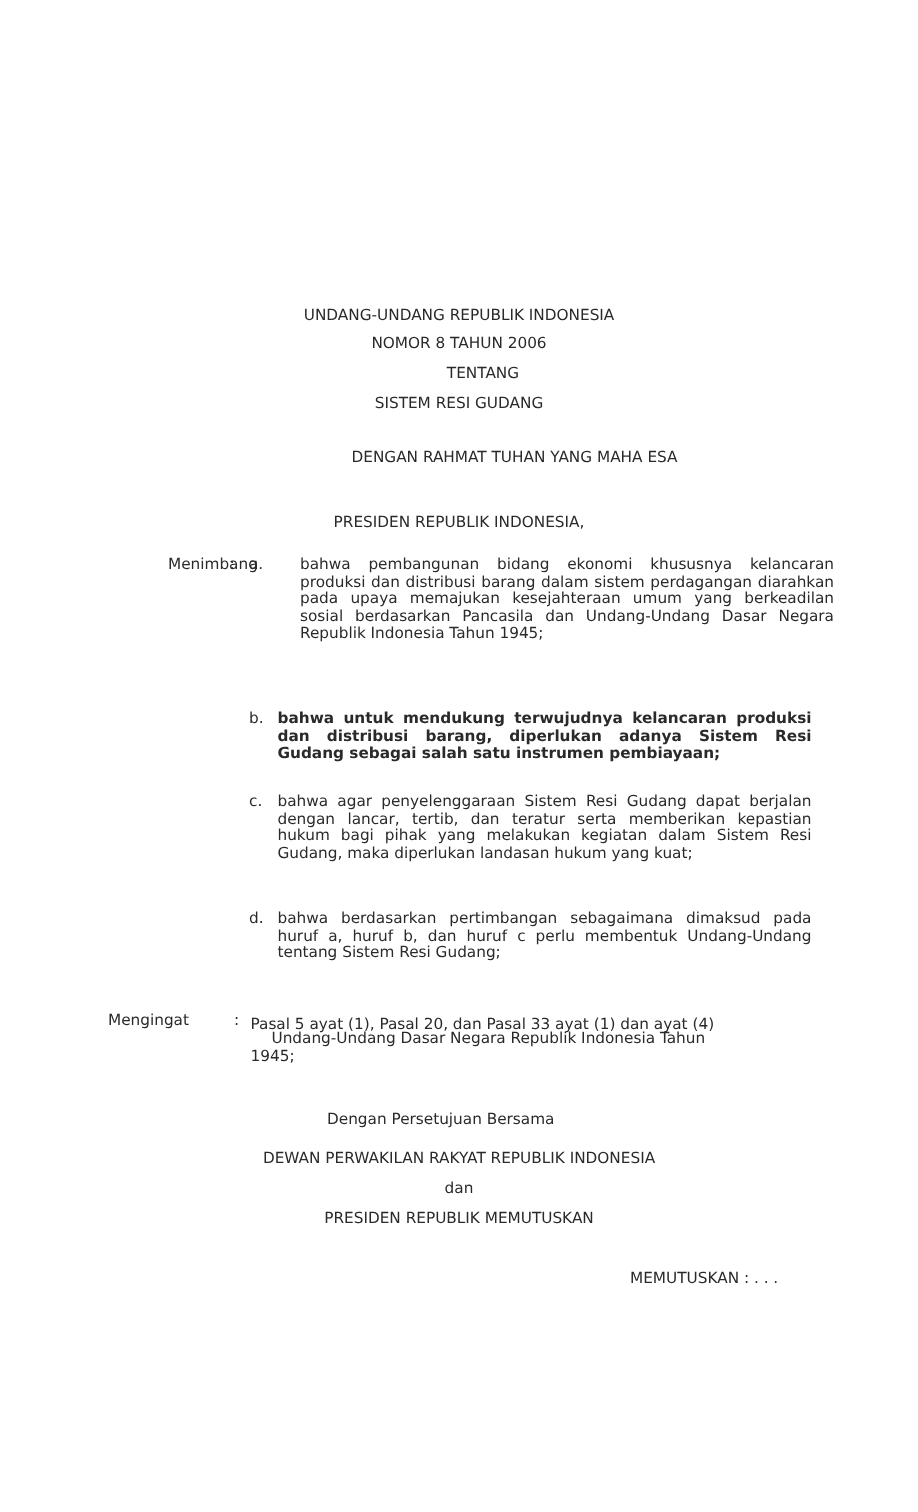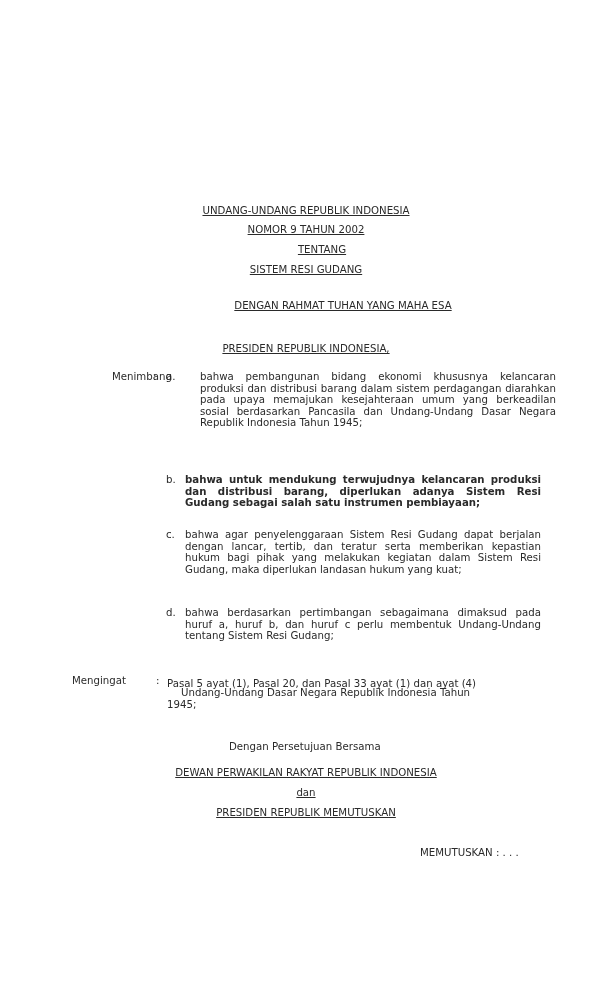--- a/index.html
+++ b/index.html
@@ -1,32 +1,32 @@
 <!DOCTYPE html>
 <html><head>
 <meta charset="utf-8">
 <style>
   html, body { margin: 0; padding: 0; background: #ffffff; }
   body {
     width: 612px; height: 1008px; position: relative; overflow: hidden;
     font-family: "DejaVu Sans", sans-serif; color: #2a2a2a;
     font-size: 10.2px;
   }
-  .c { position: absolute; left: 0; width: 612px; text-align: center; white-space: nowrap; text-decoration: underline; }
+  .c { position: absolute; left: 0; width: 612px; text-align: center; white-space: nowrap; }
   .abs { position: absolute; white-space: nowrap; }
   .para { position: absolute; text-align: justify; line-height: 11.6px; }
   .para-last { text-align-last: left; }
 </style>
 </head>
 <body>
 
 <div>
 
   <div class="c" style="top:205px;">UNDANG-UNDANG REPUBLIK INDONESIA</div>
-  <div class="c" style="top:224px;">NOMOR  9  TAHUN 2002</div>
+  <div class="c" style="top:224px;">NOMOR  8  TAHUN 2006</div>
   <div class="c" style="top:244px;padding-left:16px;">TENTANG</div>
   <div class="c" style="top:264px;">SISTEM  RESI  GUDANG</div>
 
   <div class="c" style="top:300px;padding-left:37px;">DENGAN RAHMAT TUHAN YANG MAHA ESA</div>
   <div class="c" style="top:343px;">PRESIDEN REPUBLIK INDONESIA,</div>
 
   <div class="abs" style="left:72px; top:371px;margin-left:40px;">Menimbang</div>
   <div class="abs" style="left:153px; top:371px;">:</div>
 
   <div class="abs" style="left:166px; top:371px;">a.</div>
@@ -40,20 +40,20 @@
 
   <div class="abs" style="left:166px; top:607px;">d.</div>
   <div class="para para-last" style="left:185px; top:607px; width:356px;">bahwa berdasarkan pertimbangan sebagaimana dimaksud pada huruf a, huruf b, dan huruf c perlu membentuk Undang-Undang tentang Sistem Resi Gudang;</div>
 
   <div class="abs" style="left:72px; top:675px;">Mengingat</div>
   <div class="abs" style="left:156px; top:675px;">:</div>
   <div class="abs" style="left:167px; top:678px;">Pasal  5 ayat (1),  Pasal 20,  dan Pasal  33 ayat (1) dan ayat (4)</div>
   <div class="abs" style="left:181px; top:687px;">Undang-Undang Dasar Negara Republik Indonesia Tahun</div>
   <div class="abs" style="left:167px; top:699px;">1945;</div>
 
-  <div class="abs" style="left:218px; top:741px;margin-left:11px;">Dengan Persetujuan Bersama</div>
+  <div class="abs" style="left:218px; top:741px;">Dengan Persetujuan Bersama</div>
   <div class="c" style="top:767px;">DEWAN PERWAKILAN RAKYAT REPUBLIK INDONESIA</div>
   <div class="c" style="top:787px;">dan</div>
   <div class="c" style="top:807px;">PRESIDEN REPUBLIK MEMUTUSKAN</div>
 
   <div class="abs" style="left:420px; top:847px;">MEMUTUSKAN : . . .</div>
 
 </div>
 
 </body></html>

